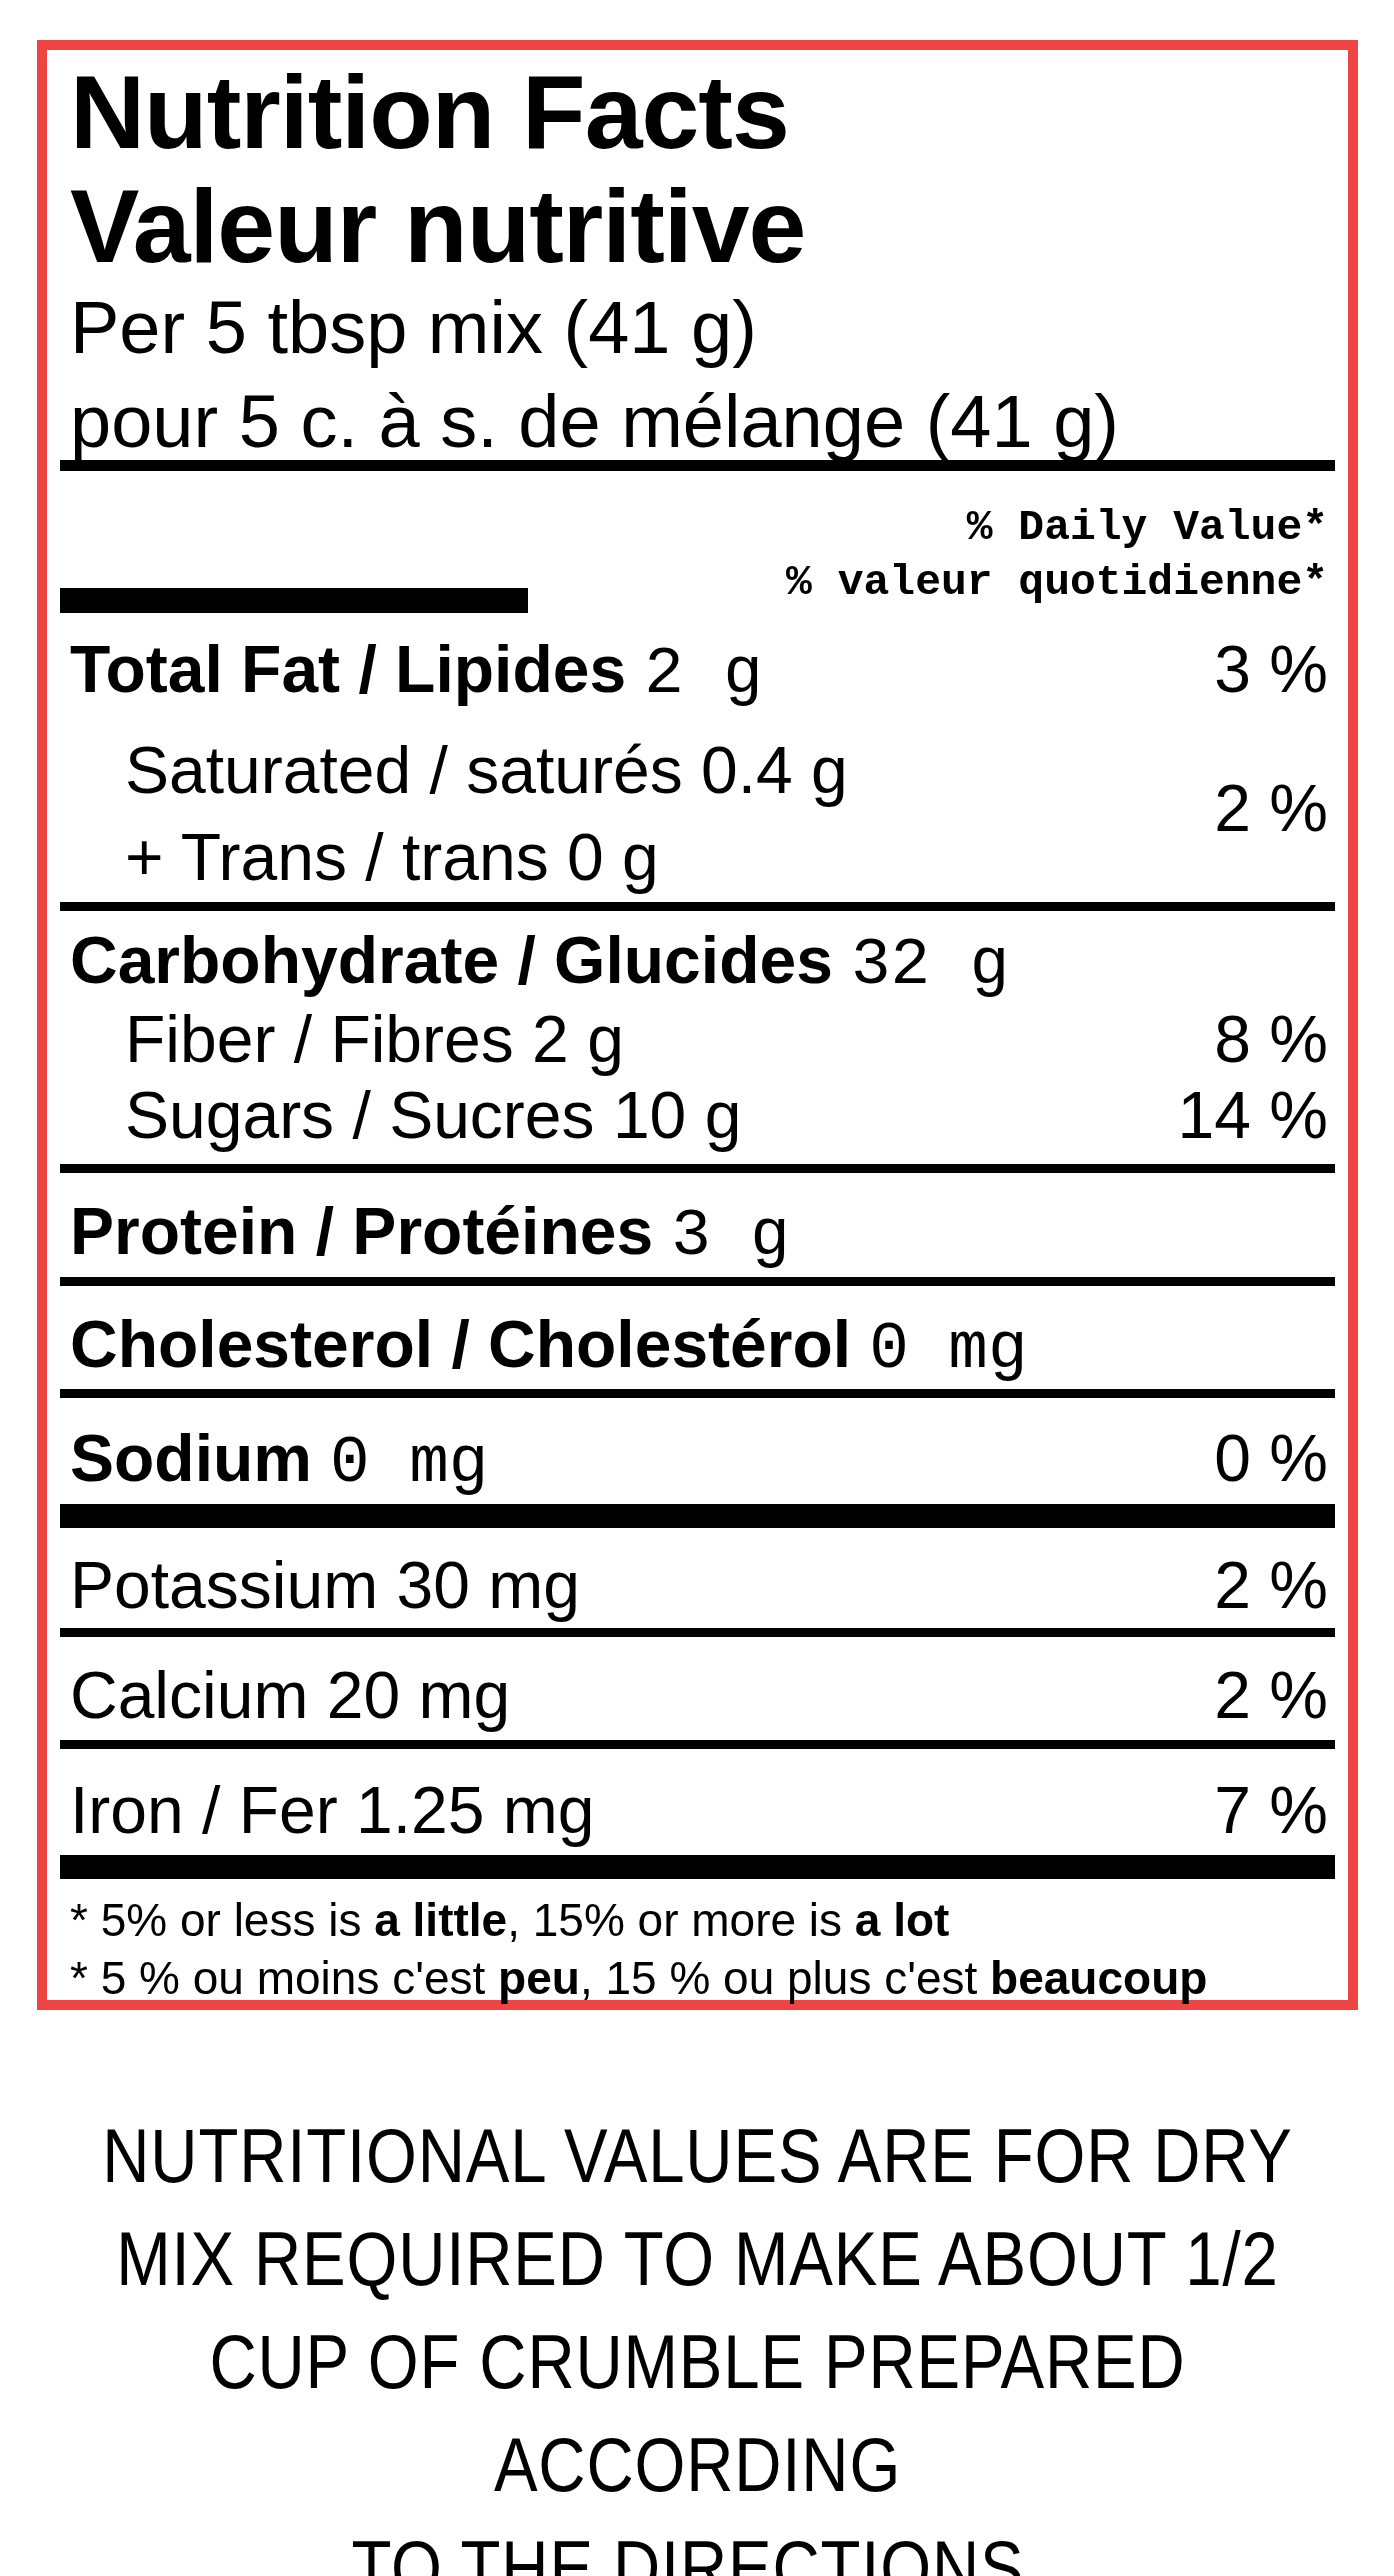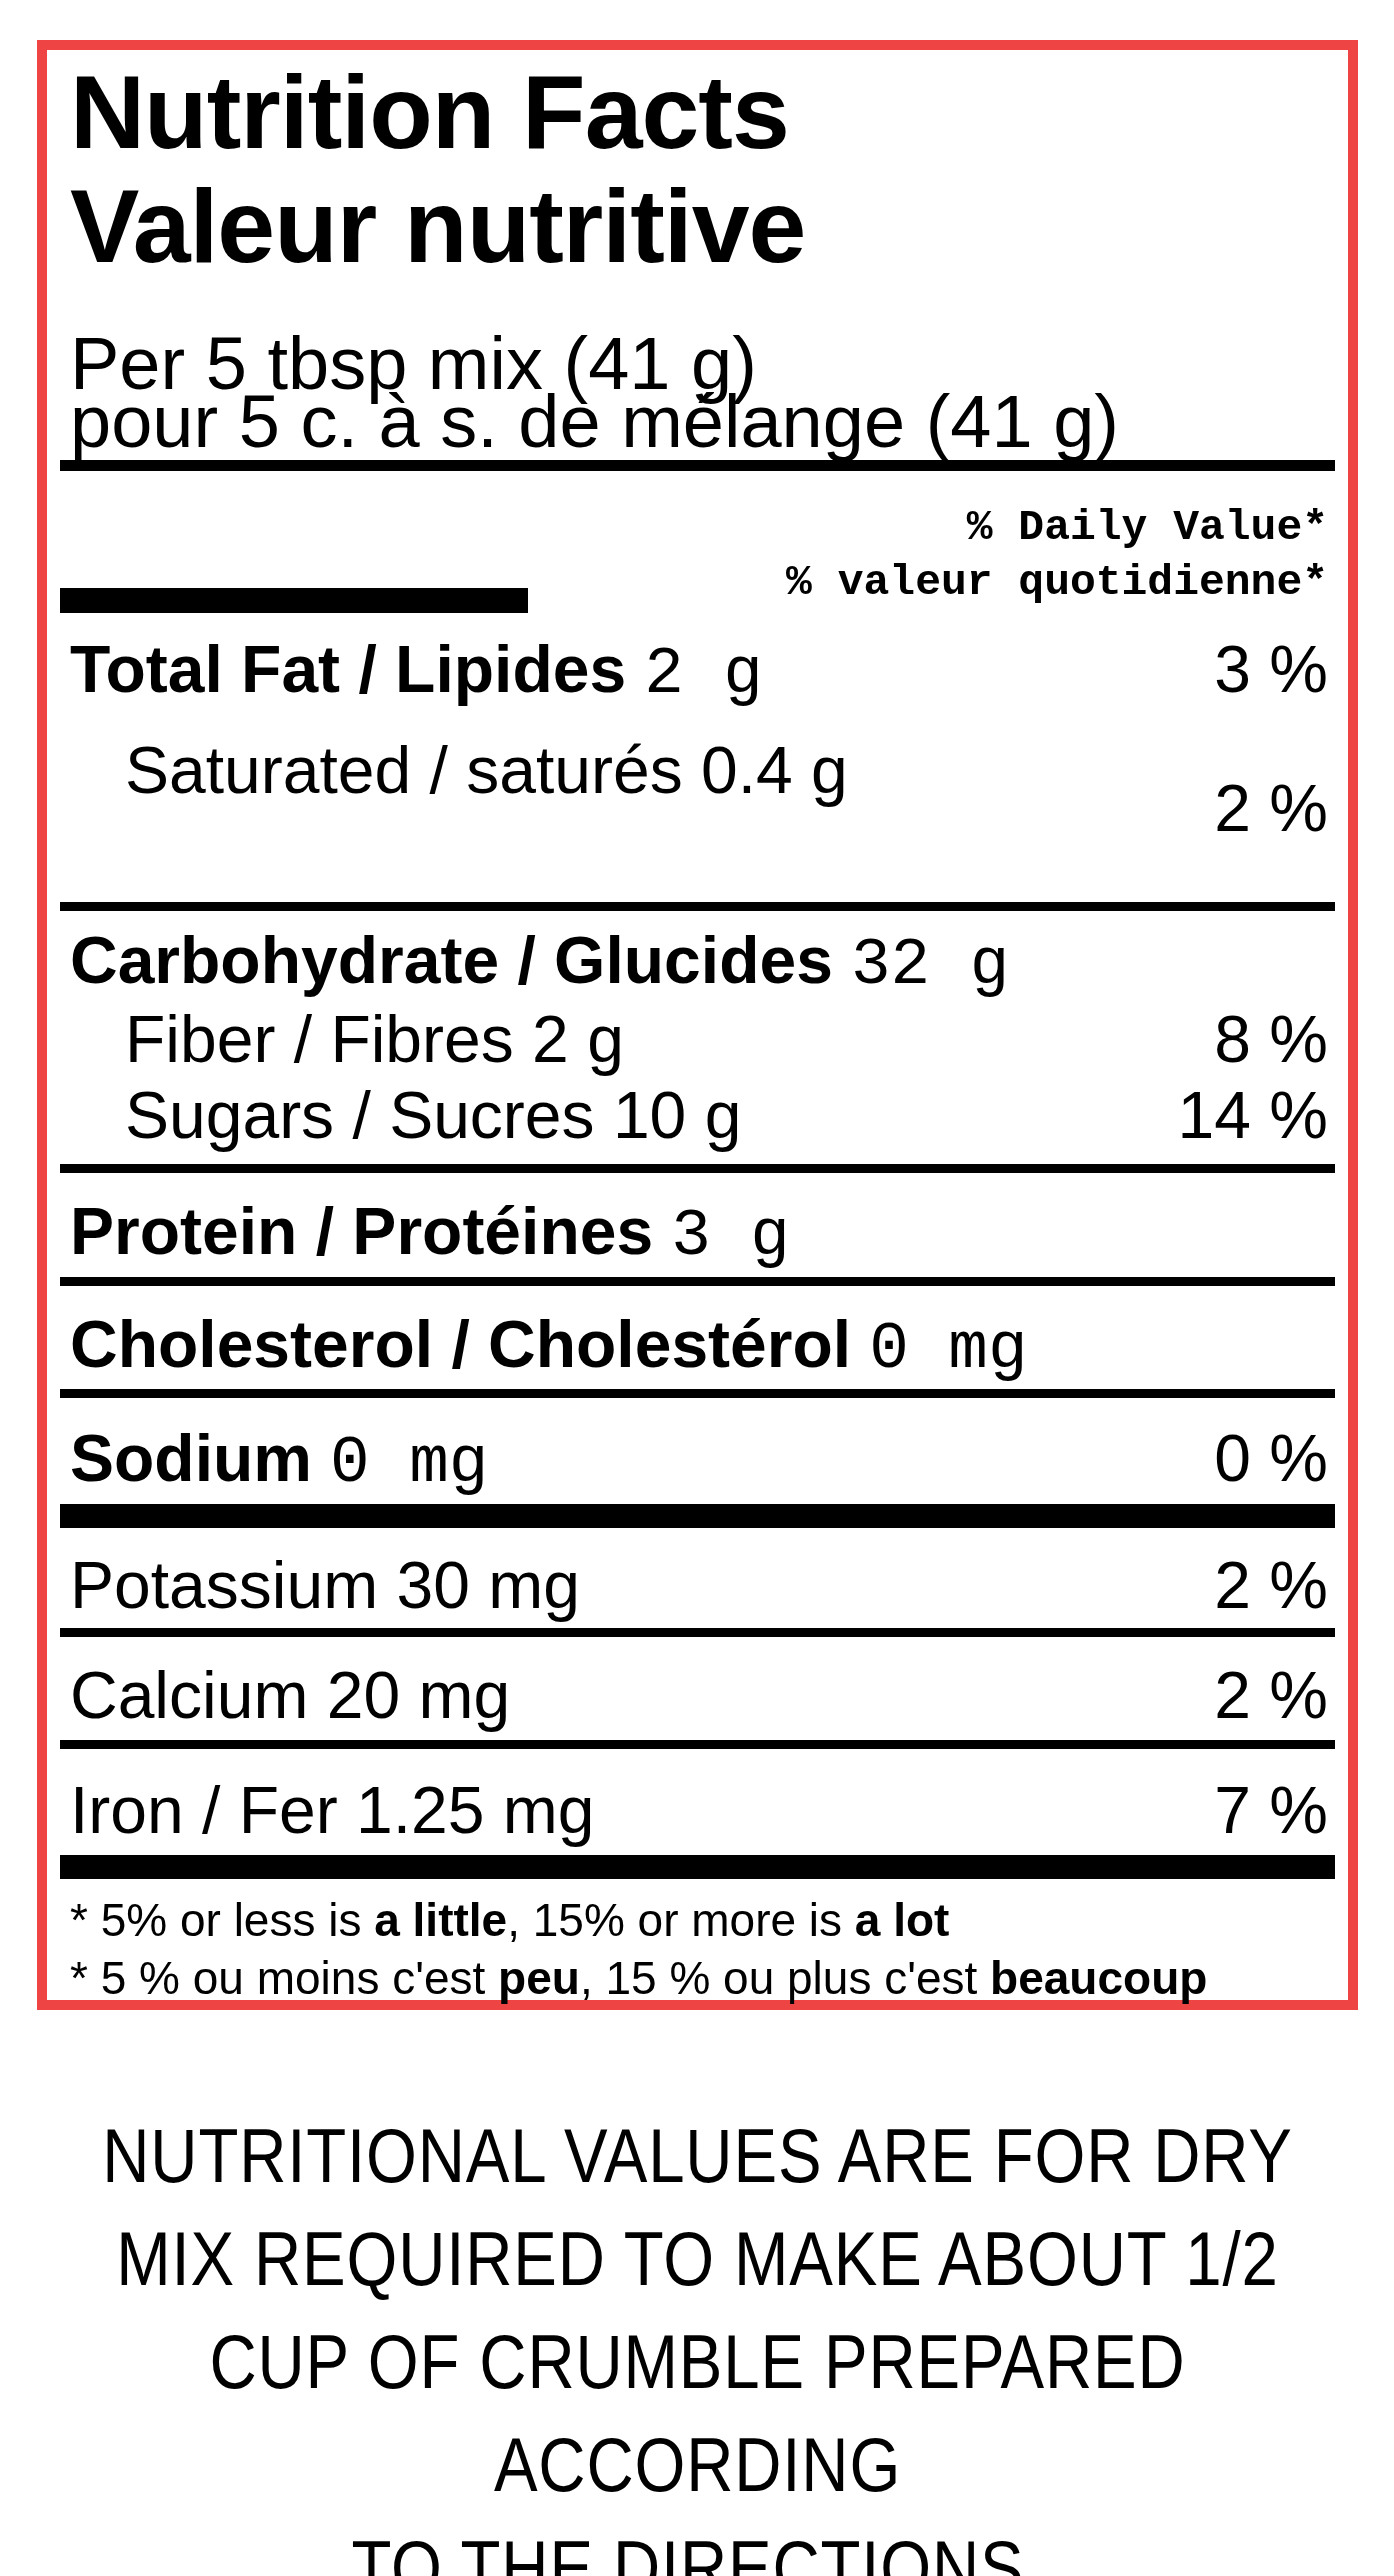--- a/index.html
+++ b/index.html
@@ -40,21 +40,21 @@
   .title-en { top: 8px; }
   .title-fr { top: 122px; }
 
   .serving {
     left: 23px;
     font-weight: 400;
     font-size: 74px;
     line-height: 78px;
     white-space: nowrap;
   }
-  .serving-en { top: 239px; margin-top: 36px; }
+  .serving-en { top: 239px; }
   .serving-fr { top: 333px; }
 
   .rule {
     left: 13px;
     width: 1275px;
     height: 9px;
     background: #000;
   }
   .rule-serving { top: 410px; height: 11px; }
 
@@ -174,20 +174,21 @@
     <div>% valeur quotidienne*</div>
   </div>
   <div class="calories-bar"></div>
 
   <div class="row row-total-fat">
     <span><span class="name-bold">Total Fat / Lipides</span><span class="amt">2 g</span></span>
     <span class="pct">3 %</span>
   </div>
 
   <div class="line-saturated">Saturated / saturés 0.4 g</div>
+  <div class="line-trans">+ Trans / trans 0 g</div>
   <div class="pct-sat-trans">2 %</div>
 
   <div class="rule rule-1"></div>
 
   <div class="row row-carb">
     <span><span class="name-bold">Carbohydrate / Glucides</span><span class="amt">32 g</span></span>
   </div>
 
   <div class="row row-fiber">
     <span class="sub">Fiber / Fibres 2 g</span>

